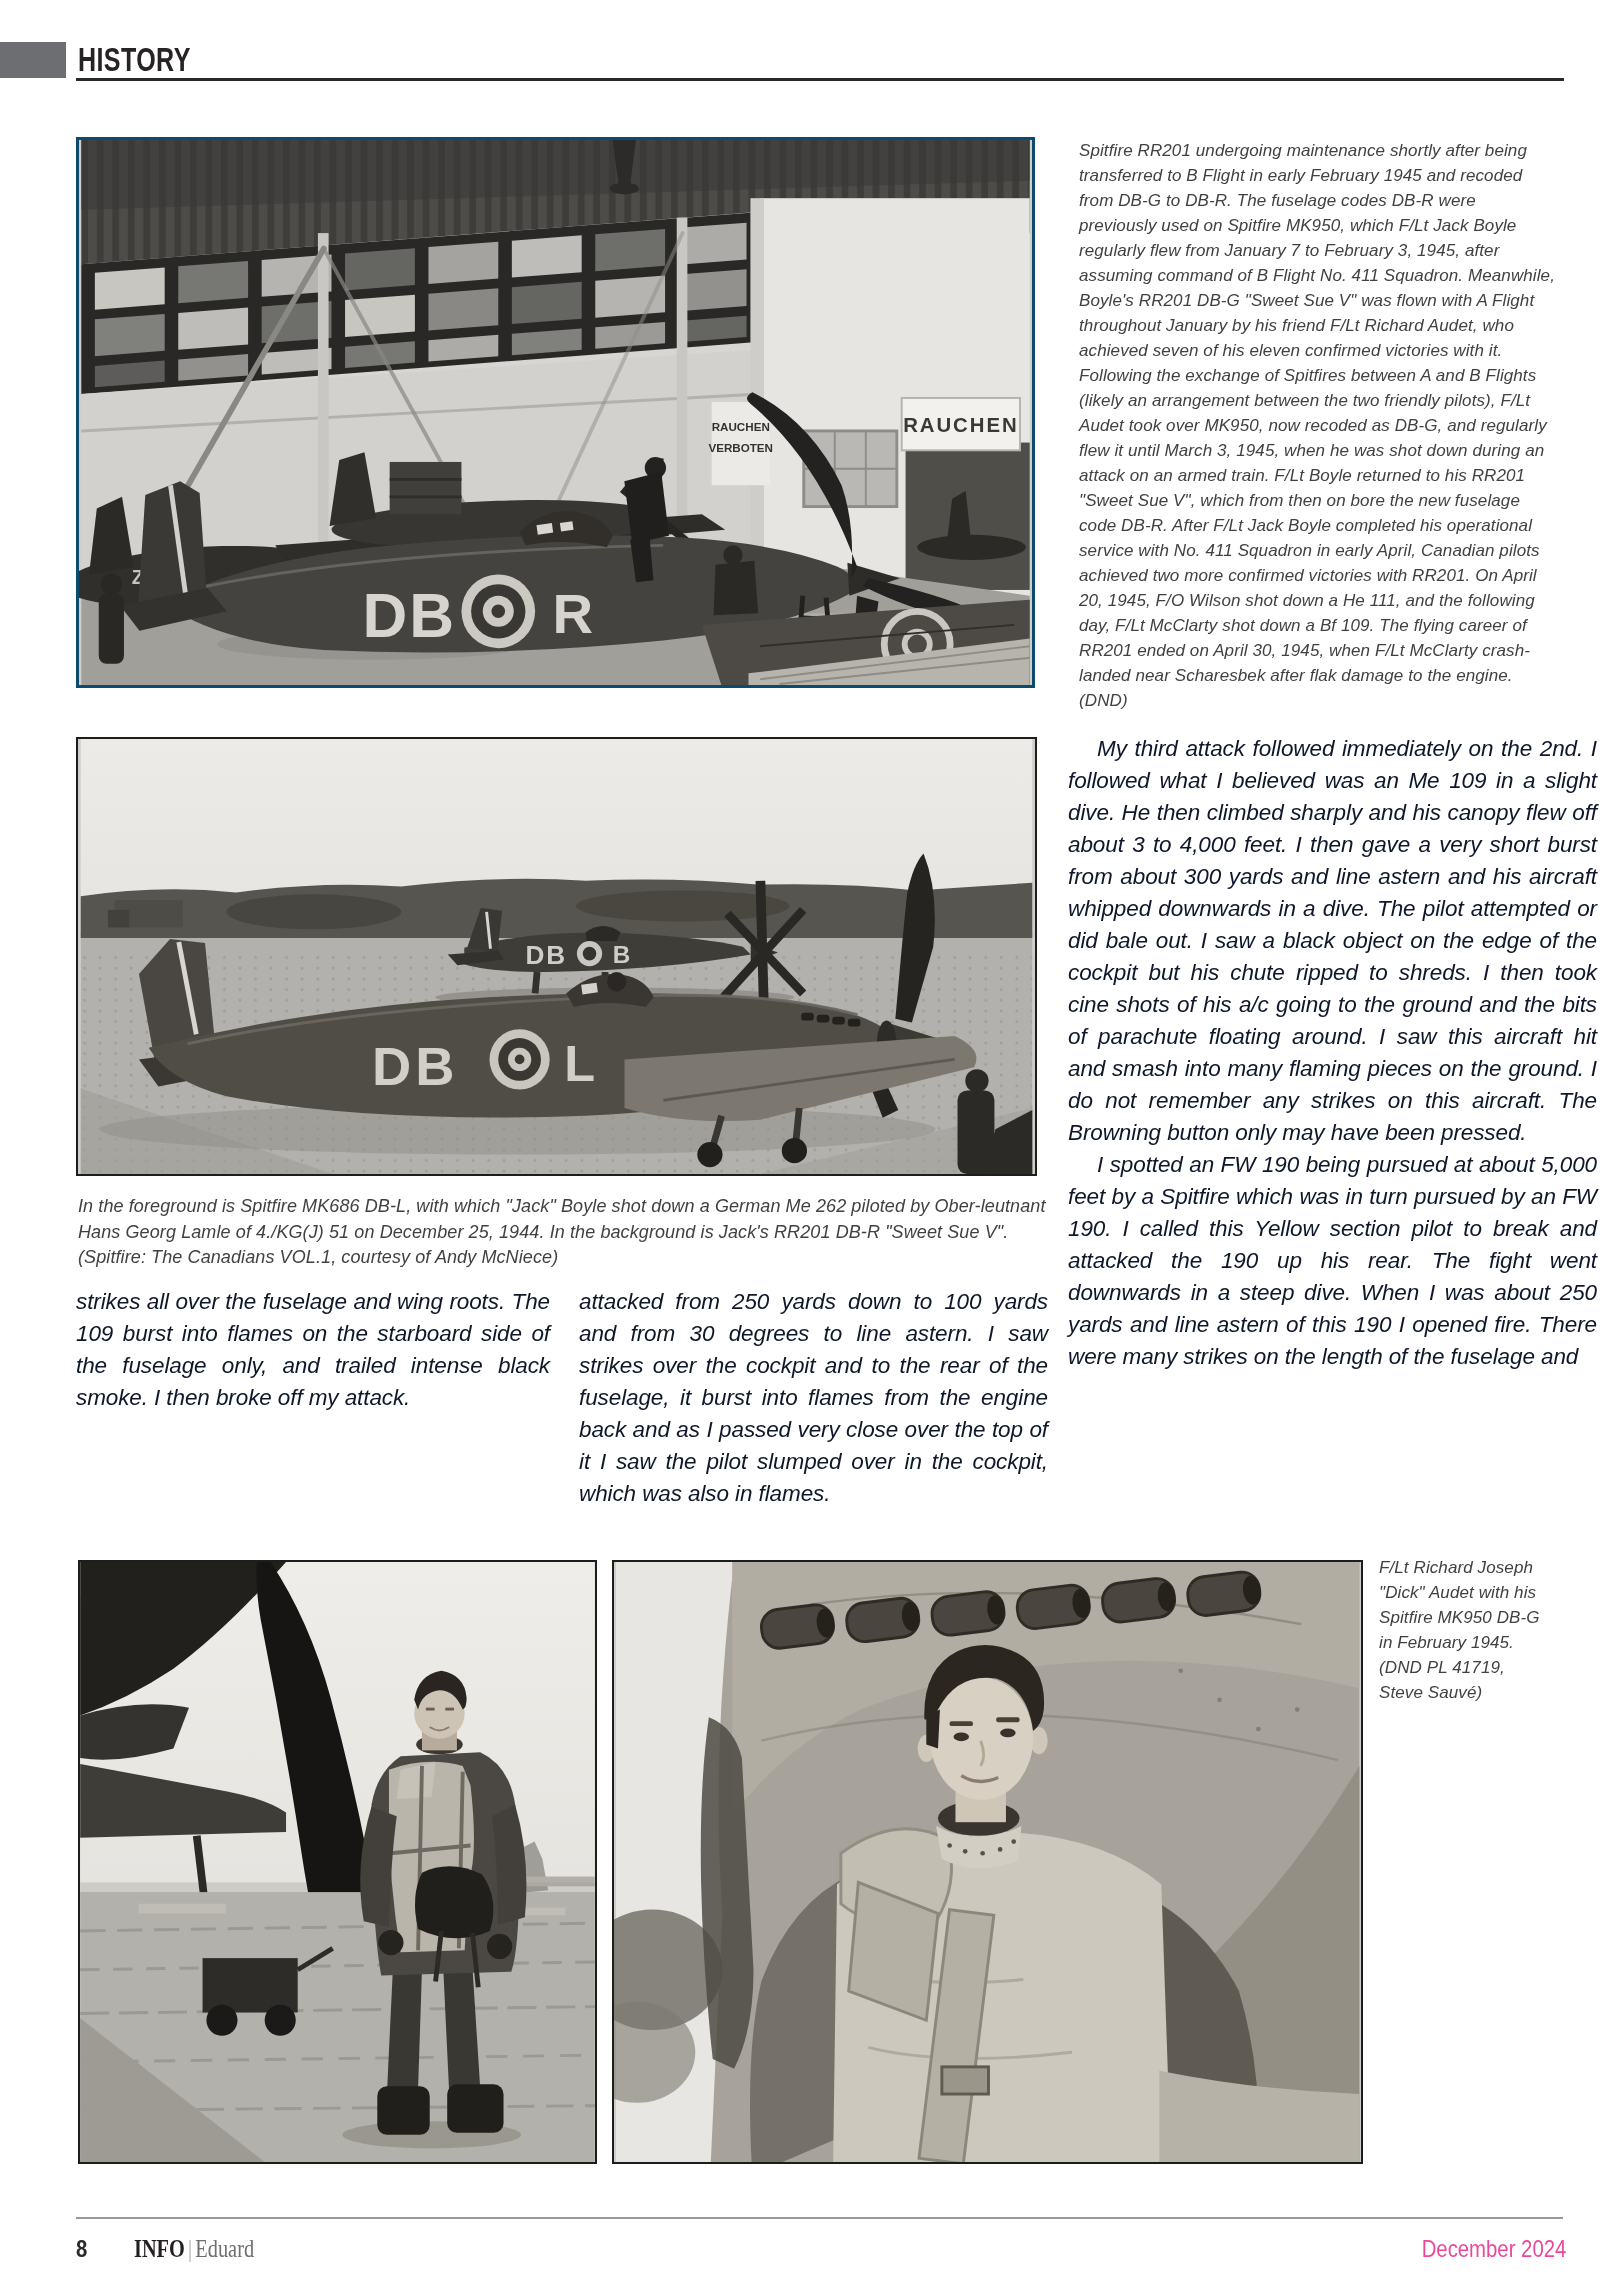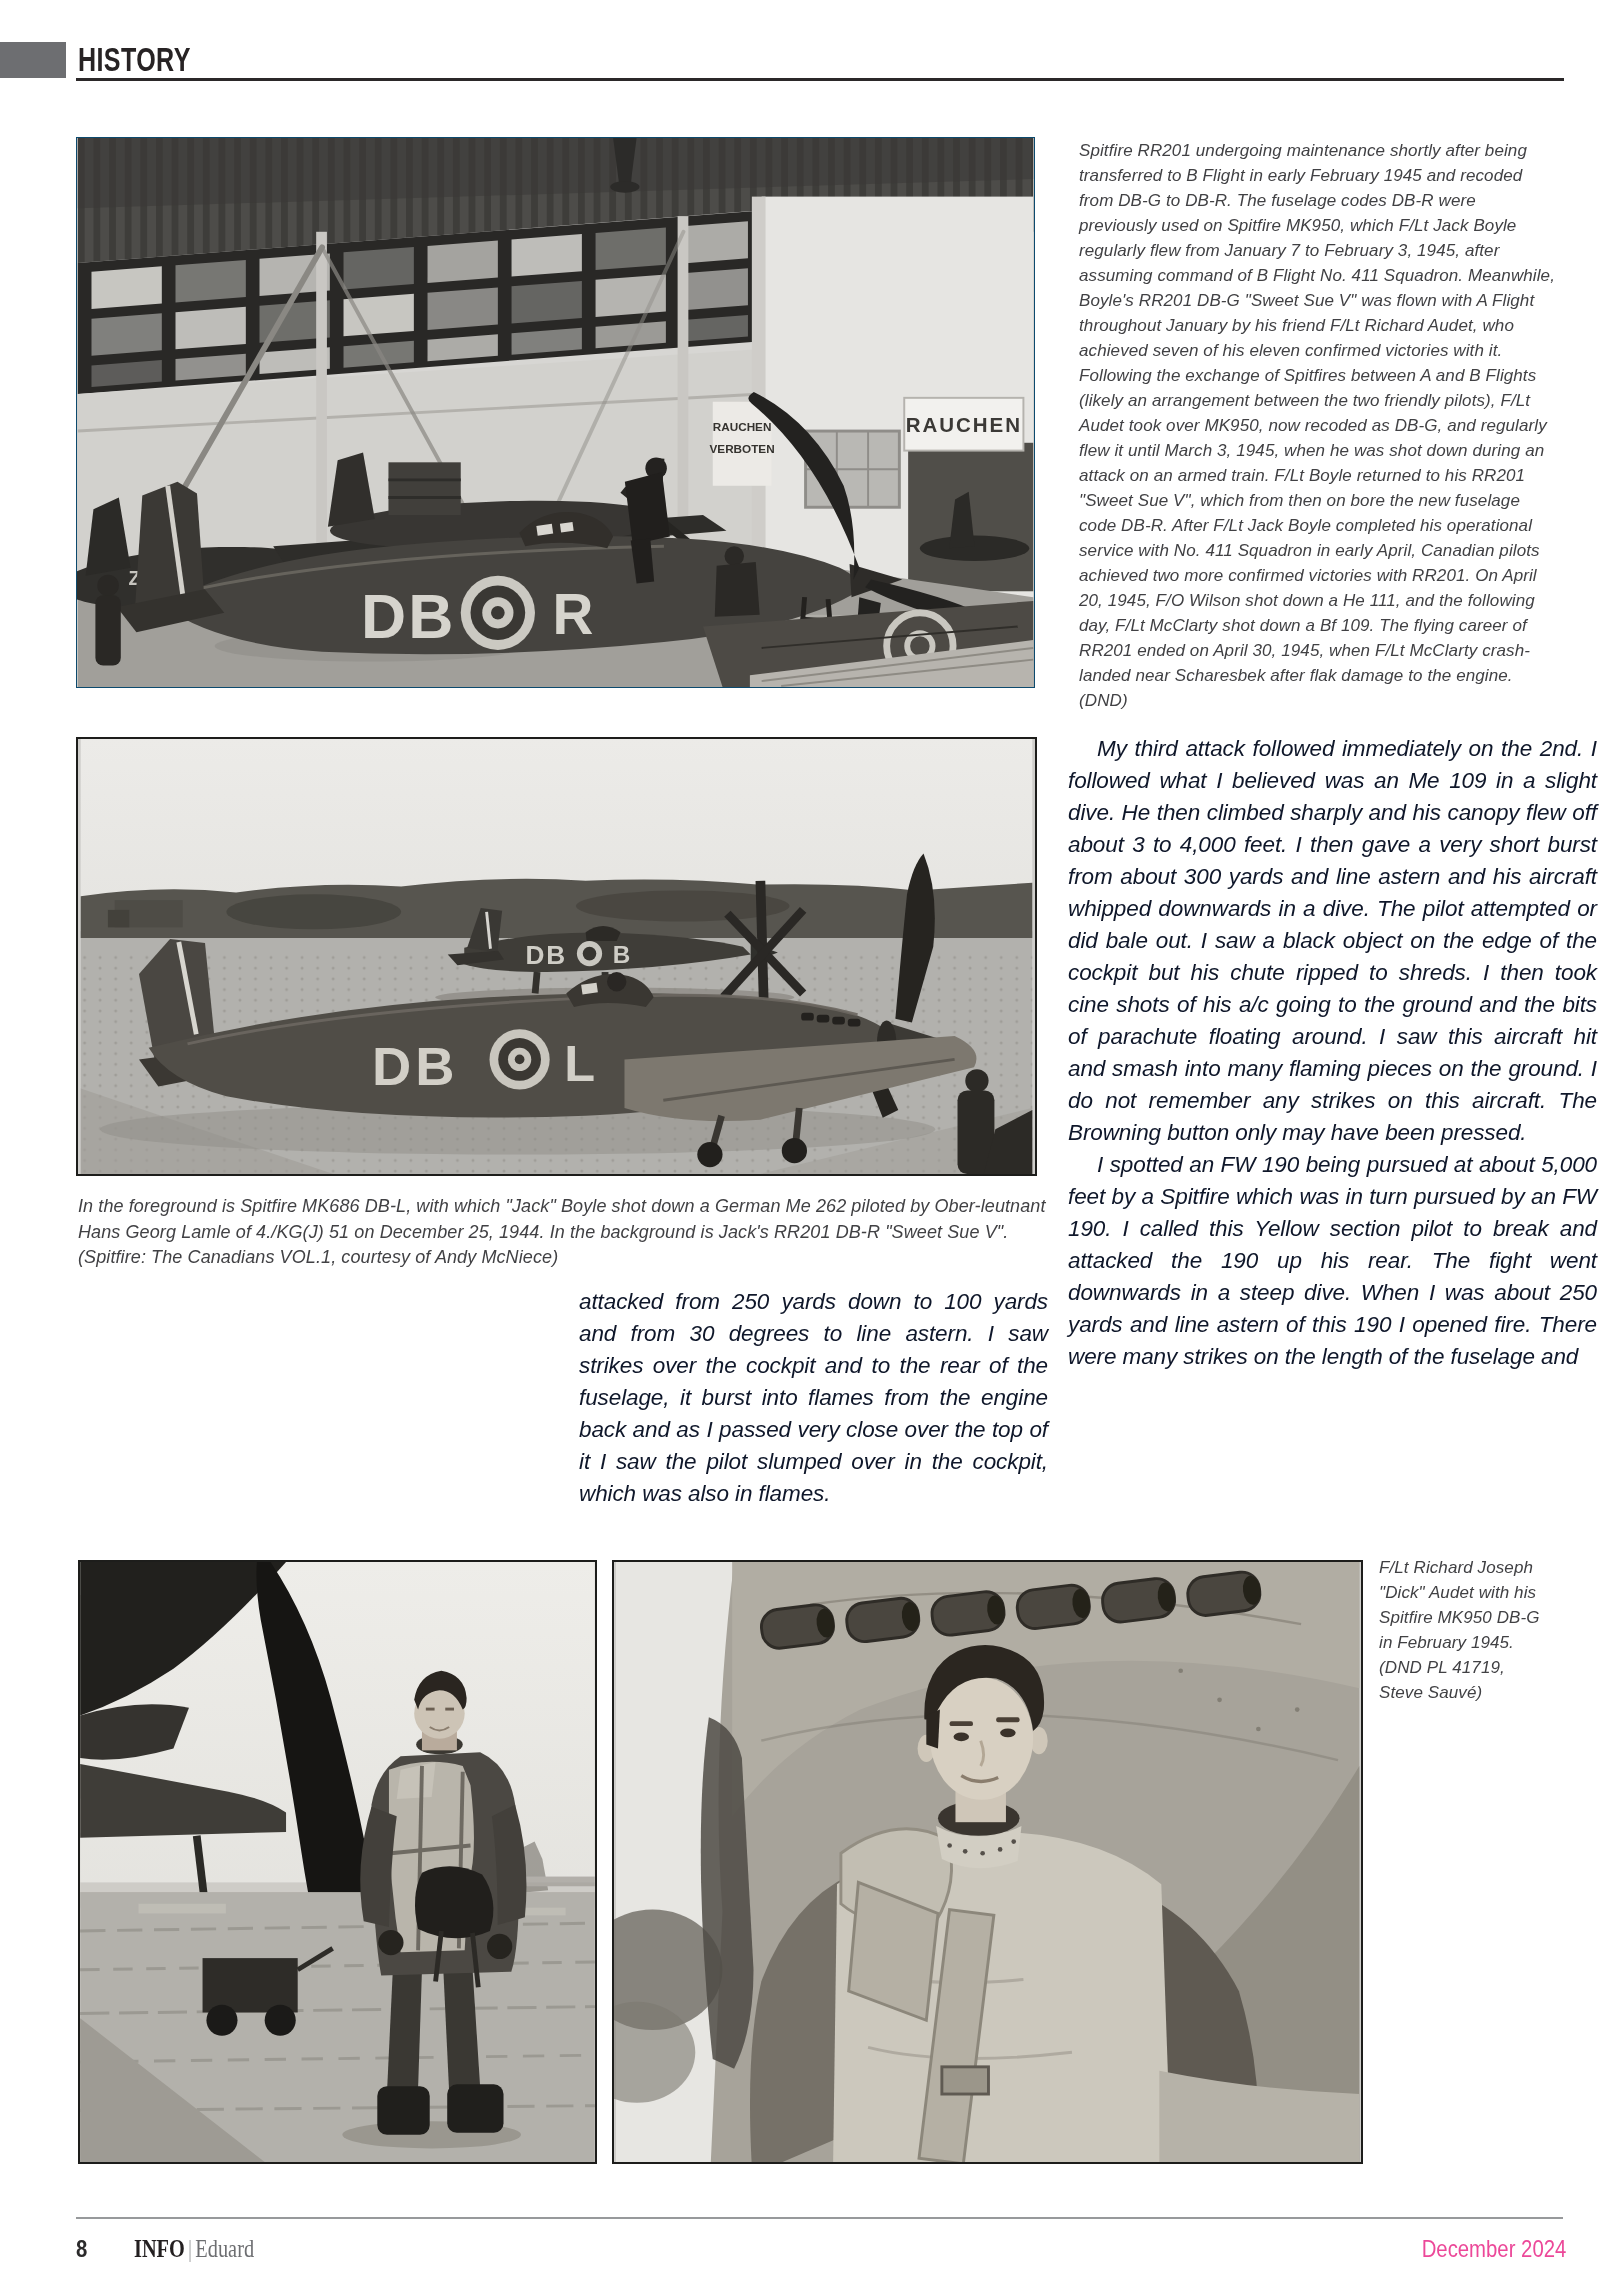--- a/index.html
+++ b/index.html
@@ -24,21 +24,21 @@
   #cap-airfield{left:78px;top:1194px;width:970px;font-size:18px;line-height:25.5px;}
   #cap-audet{left:1379px;top:1555px;width:174px;}
 
   #col1{left:76px;top:1286px;width:474px;}
   #col2{left:579px;top:1286px;width:469px;}
   #col3{left:1068px;top:733px;width:529px;}
 
   
   .photo{position:absolute;overflow:hidden;box-sizing:border-box;background:#cfcecb;}
   .photo svg{display:block;width:100%;height:100%;}
-  #ph-hangar{left:76px;top:137px;width:959px;height:551px;border:1px solid #0c4a6e;}
+  #ph-hangar{left:76px;top:137px;width:959px;height:551px;border:3px solid #0c4a6e;}
   #ph-airfield{left:76px;top:737px;width:961px;height:439px;border:2px solid #1d1d1b;}
   #ph-pilot{left:78px;top:1560px;width:519px;height:604px;border:2px solid #1d1d1b;}
   #ph-audet{left:612px;top:1560px;width:751px;height:604px;border:2px solid #1d1d1b;}
 
   
   .footer-rule{position:absolute;left:76px;top:2217px;width:1487px;height:2px;background:#97999b;}
   .ft{position:absolute;top:2235px;font-size:24.5px;white-space:nowrap;}
   .cond{display:inline-block;transform:scaleX(.83);transform-origin:left center;}
   .cond-r{display:inline-block;transform:scaleX(.83);transform-origin:right center;}
   #ft-page{left:76px;font-weight:bold;color:#2b2a2b;}
@@ -301,20 +301,21 @@
         <circle cx="923" cy="352" r="12"></circle>
         <rect x="903" y="362" width="38" height="86" rx="10"></rect>
         <polygon points="942,402 980,382 980,448 930,448"></polygon>
       </g>
     </svg>
   </div>
 
   <div class="caption" id="cap-airfield">In the foreground is Spitfire MK686 DB-L, with which "Jack" Boyle shot down a German Me 262 piloted by Ober-leutnant Hans Georg Lamle of 4./KG(J) 51 on December 25, 1944. In the background is Jack's RR201 DB-R "Sweet Sue V". (Spitfire: The Canadians VOL.1, courtesy of Andy McNiece)</div>
 
   <div class="bodytxt" id="col1">
+    <p>strikes all over the fuselage and wing roots. The 109 burst into flames on the starboard side of the fuselage only, and trailed intense black smoke. I then broke off my attack.</p>
   </div>
   <div class="bodytxt" id="col2">
     <p>attacked from 250 yards down to 100 yards and from 30 degrees to line astern. I saw strikes over the cockpit and to the rear of the fuselage, it burst into flames from the engine back and as I passed very close over the top of it I saw the pilot slumped over in the cockpit, which was also in flames.</p>
   </div>
   <div class="bodytxt" id="col3">
     <p class="ind">My third attack followed immediately on the 2nd. I followed what I believed was an Me 109 in a slight dive. He then climbed sharply and his canopy flew off about 3 to 4,000 feet. I then gave a very short burst from about 300 yards and line astern and his aircraft whipped downwards in a dive. The pilot attempted or did bale out. I saw a black object on the edge of the cockpit but his chute ripped to shreds. I then took cine shots of his a/c going to the ground and the bits of parachute floating around. I saw this aircraft hit and smash into many flaming pieces on the ground. I do not remember any strikes on this aircraft. The Browning button only may have been pressed.</p>
     <p class="ind">I spotted an FW 190 being pursued at about 5,000 feet by a Spitfire which was in turn pursued by an FW 190. I called this Yellow section pilot to break and attacked the 190 up his rear. The fight went downwards in a steep dive. When I was about 250 yards and line astern of this 190 I opened fire. There were many strikes on the length of the fuselage and</p>
   </div>
 
   <div class="photo" id="ph-pilot">

